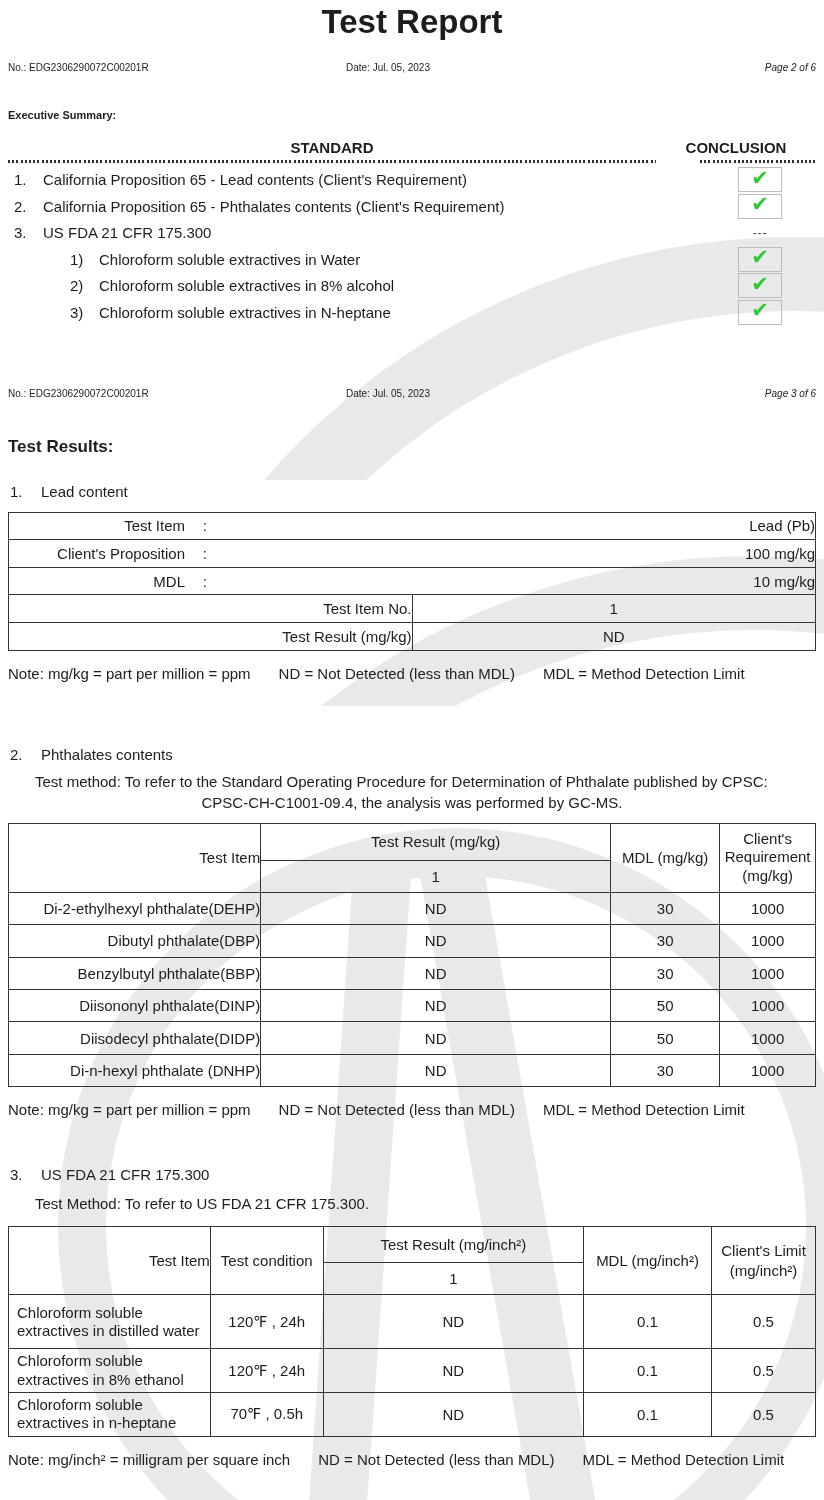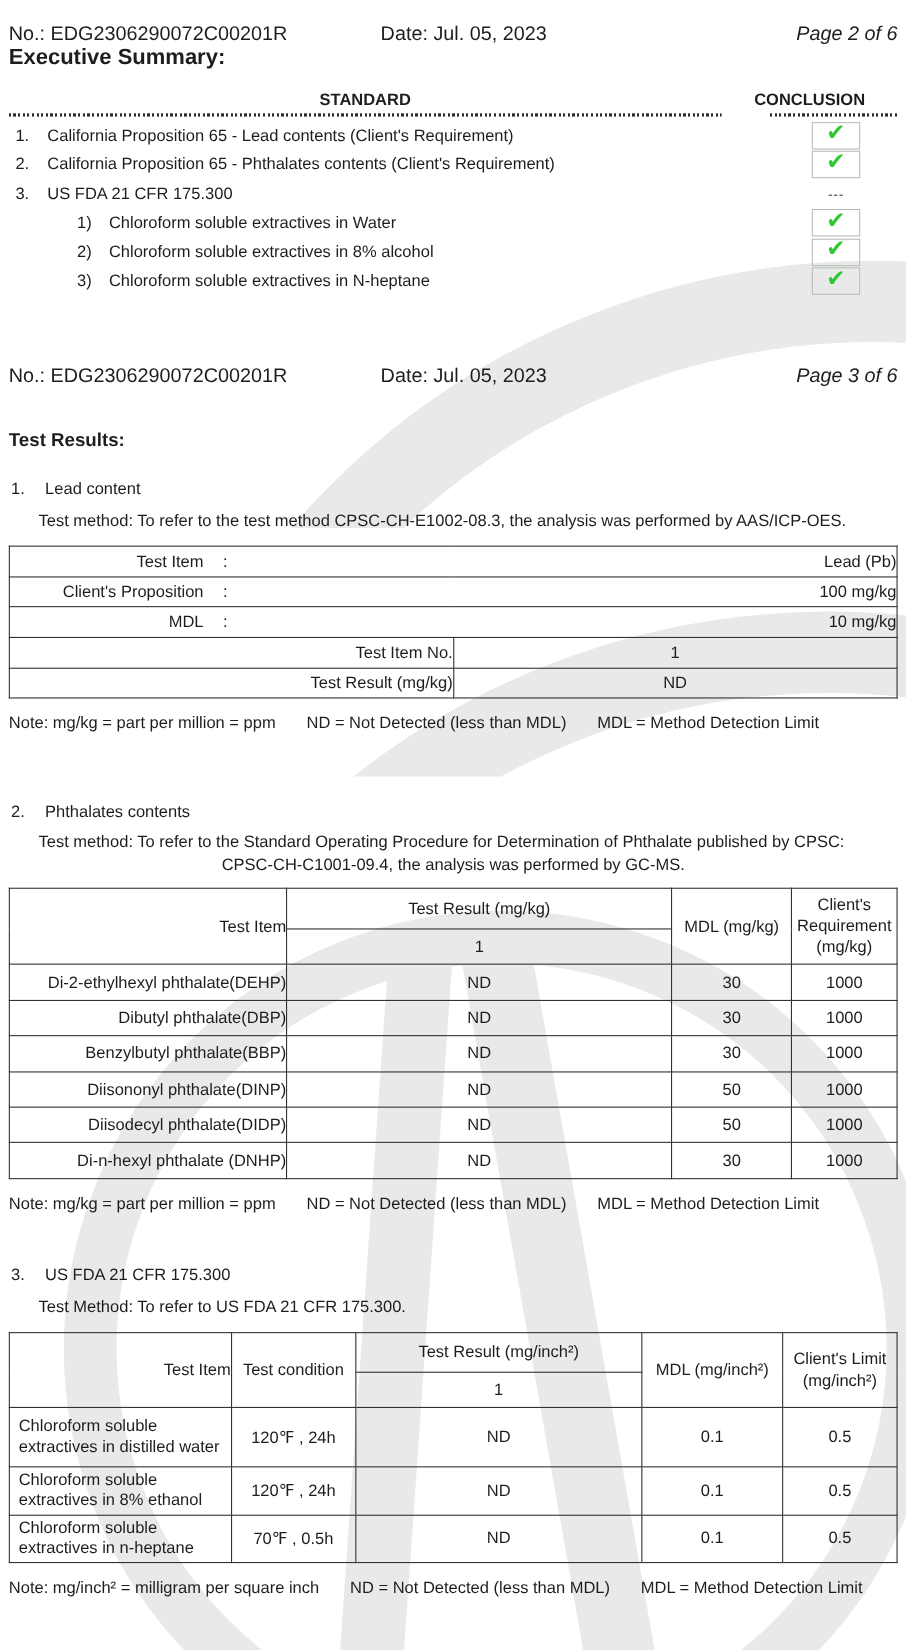--- a/index.html
+++ b/index.html
@@ -24,28 +24,28 @@
     border:74px solid #e9e9e9;left:55px;top:18px;}
   .wm-c{left:0;top:812px;width:824px;height:688px;}
   .wm-ring{position:absolute;width:700px;height:700px;border-radius:50%;
     border:48px solid #e9e9e9;left:58px;top:16px;}
   .wm-bar{position:absolute;background:#e9e9e9;}
   .wm-bar1{width:58px;height:720px;left:328px;top:60px;transform:rotate(4deg);}
   .wm-bar2{width:64px;height:720px;left:482px;top:52px;transform:rotate(-10deg);}
 
   
   .title{font-size:33px;font-weight:bold;text-align:center;margin:0;padding-top:2px;line-height:1.2;}
-  .hdr{display:flex;align-items:baseline;font-size:18px;}
+  .hdr{display:flex;align-items:baseline;font-size:10px;}
   .hdr-no{flex:0 0 338px;}
   .hdr-date{flex:1;}
   .hdr-page{text-align:left;font-style:italic;}
   .hdr1{margin-top:20px;}
   .hdr2{margin-top:62px;}
 
-  .exec-label{font-size:20px;font-weight:bold;}
+  .exec-label{font-size:11px;font-weight:bold;margin-top:36px;}
 
   
   .sum-head{display:flex;margin-top:18px;font-size:15px;font-weight:bold;}
   .sum-head-std{flex:0 0 648px;text-align:center;}
   .sum-head-con{flex:1;text-align:center;}
   .rule{display:flex;margin-top:4px;}
   .rule-seg{height:3px;background-image:repeating-linear-gradient(90deg,#2e2e2e 0 2px,transparent 2px 4.2px);}
   .rule-left{flex:0 0 648px;}
   .rule-gap{flex:0 0 44px;}
   .rule-right{flex:1;}
@@ -108,20 +108,21 @@
     </div>
   <div class="wm-clip wm-c">
     <div class="wm-ring"></div>
     <div class="wm-bar wm-bar1"></div>
     <div class="wm-bar wm-bar2"></div>
   </div>
 </div>
 
 <div class="page">
 
+  <h1 class="title">Test Report</h1>
 
   <div class="hdr hdr1">
     <span class="hdr-no">No.: EDG2306290072C00201R</span>
     <span class="hdr-date">Date: Jul. 05, 2023</span>
     <span class="hdr-page">Page 2 of 6</span>
   </div>
 
   <div class="exec-label">Executive Summary:</div>
 
   <div class="sum-head">
@@ -194,21 +195,20 @@
     <span class="hdr-date">Date: Jul. 05, 2023</span>
     <span class="hdr-page">Page 3 of 6</span>
   </div>
 
   <div class="results-title">Test Results:</div>
 
   <div class="sec-title">
     <span class="sec-num">1.</span>
     <span>Lead content</span>
   </div>
-  <div class="method">Test method: To refer to the test method CPSC-CH-E1002-08.3, the analysis was performed by AAS/ICP-OES.</div>
 
   <table class="lead-table">
     <tbody>
         <tr>
       <td colspan="2" class="left">
             <span class="kv">
         <span class="k">Test Item</span>
         <span class="sep">:</span>
         <span class="v">Lead (Pb)</span>
             </span>

